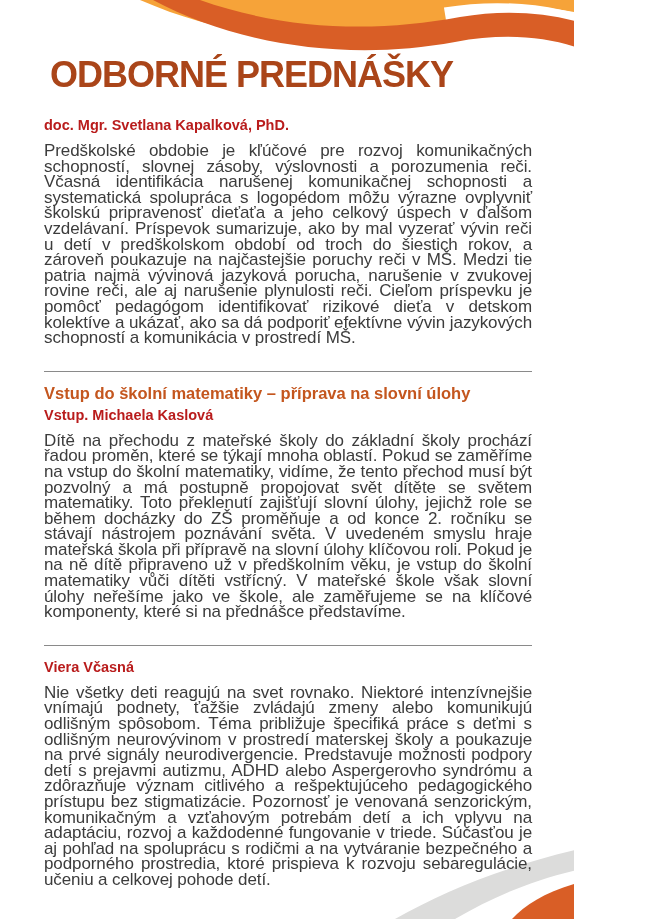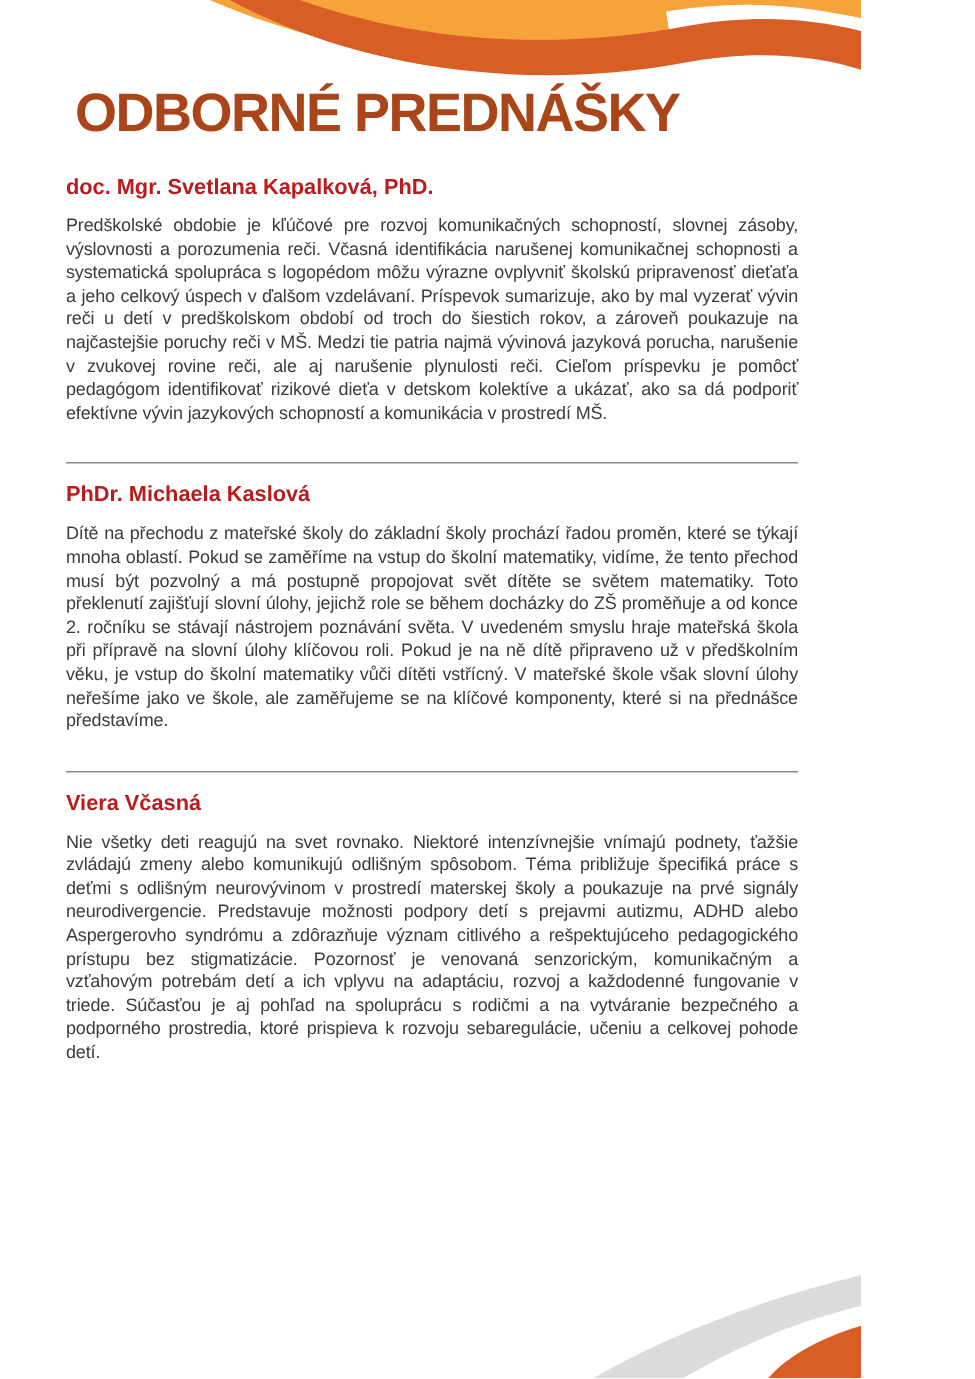--- a/index.html
+++ b/index.html
@@ -53,21 +53,21 @@
   }
   .talk-speaker {
     margin-top: 3px;
     font-size: 14.5px;
     line-height: 18px;
     font-weight: 700;
     color: #b91c1c;
   }
   .talk-abstract {
     margin: 9px 0 0 0;
-    font-size: 12px;
+    font-size: 17px;
     line-height: 15.6px;
     letter-spacing: -0.1px;
     color: #3c3c3c;
     text-align: justify;
   }
   .divider {
     border: none;
     border-top: 1.5px solid #8a8a8a;
     margin: 25px 0 12px 0;
   }
@@ -94,21 +94,22 @@
     <h1 class="page-title">ODBORNÉ PREDNÁŠKY</h1>
 
     <section class="talk">
       <div class="talk-speaker">doc. Mgr. Svetlana Kapalková, PhD.</div>
       <p class="talk-abstract">Predškolské obdobie je kľúčové pre rozvoj komunikačných schopností, slovnej zásoby, výslovnosti a porozumenia reči. Včasná identifikácia narušenej komunikačnej schopnosti a systematická spolupráca s logopédom môžu výrazne ovplyvniť školskú pripravenosť dieťaťa a jeho celkový úspech v ďalšom vzdelávaní. Príspevok sumarizuje, ako by mal vyzerať vývin reči u detí v predškolskom období od troch do šiestich rokov, a zároveň poukazuje na najčastejšie poruchy reči v MŠ. Medzi tie patria najmä vývinová jazyková porucha, narušenie v zvukovej rovine reči, ale aj narušenie plynulosti reči. Cieľom príspevku je pomôcť pedagógom identifikovať rizikové dieťa v detskom kolektíve a ukázať, ako sa dá podporiť efektívne vývin jazykových schopností a komunikácia v prostredí MŠ.</p>
     </section>
 
     <hr class="divider">
 
     <section class="talk">
-      <div class="talk-speaker">PhDr. Michaela Kaslová</div>
+      <h2 class="talk-heading">Vstup do školní matematiky – příprava na slovní úlohy</h2>
+      <div class="talk-speaker">Vstup. Michaela Kaslová</div>
       <p class="talk-abstract">Dítě na přechodu z mateřské školy do základní školy prochází řadou proměn, které se týkají mnoha oblastí. Pokud se zaměříme na vstup do školní matematiky, vidíme, že tento přechod musí být pozvolný a má postupně propojovat svět dítěte se světem matematiky. Toto překlenutí zajišťují slovní úlohy, jejichž role se během docházky do ZŠ proměňuje a od konce 2. ročníku se stávají nástrojem poznávání světa. V uvedeném smyslu hraje mateřská škola při přípravě na slovní úlohy klíčovou roli. Pokud je na ně dítě připraveno už v předškolním věku, je vstup do školní matematiky vůči dítěti vstřícný. V mateřské škole však slovní úlohy neřešíme jako ve škole, ale zaměřujeme se na klíčové komponenty, které si na přednášce představíme.</p>
     </section>
 
     <hr class="divider">
 
     <section class="talk">
       <div class="talk-speaker">Viera Včasná</div>
       <p class="talk-abstract">Nie všetky deti reagujú na svet rovnako. Niektoré intenzívnejšie vnímajú podnety, ťažšie zvládajú zmeny alebo komunikujú odlišným spôsobom. Téma približuje špecifiká práce s deťmi s odlišným neurovývinom v prostredí materskej školy a poukazuje na prvé signály neurodivergencie. Predstavuje možnosti podpory detí s prejavmi autizmu, ADHD alebo Aspergerovho syndrómu a zdôrazňuje význam citlivého a rešpektujúceho pedagogického prístupu bez stigmatizácie. Pozornosť je venovaná senzorickým, komunikačným a vzťahovým potrebám detí a ich vplyvu na adaptáciu, rozvoj a každodenné fungovanie v triede. Súčasťou je aj pohľad na spoluprácu s rodičmi a na vytváranie bezpečného a podporného prostredia, ktoré prispieva k rozvoju sebaregulácie, učeniu a celkovej pohode detí.</p>
     </section>
 

